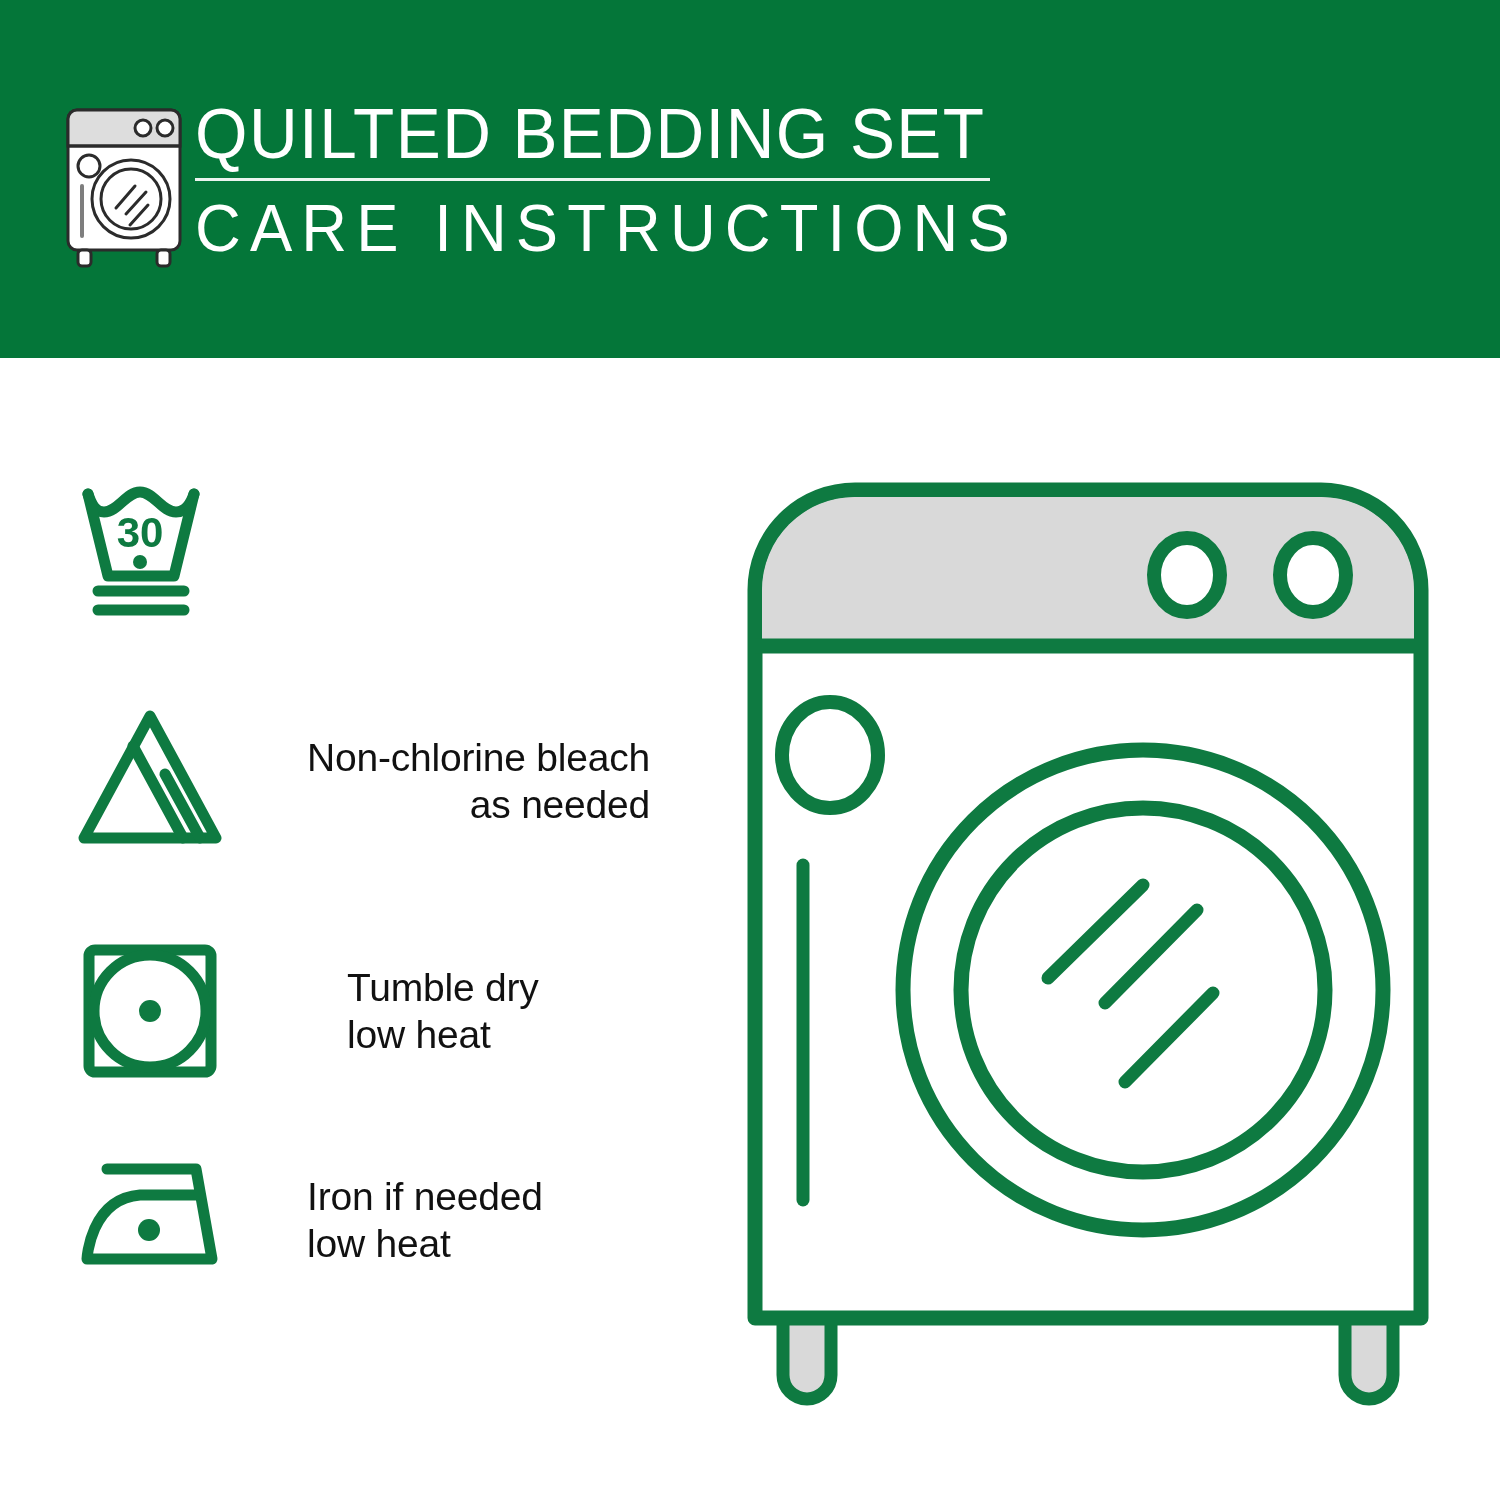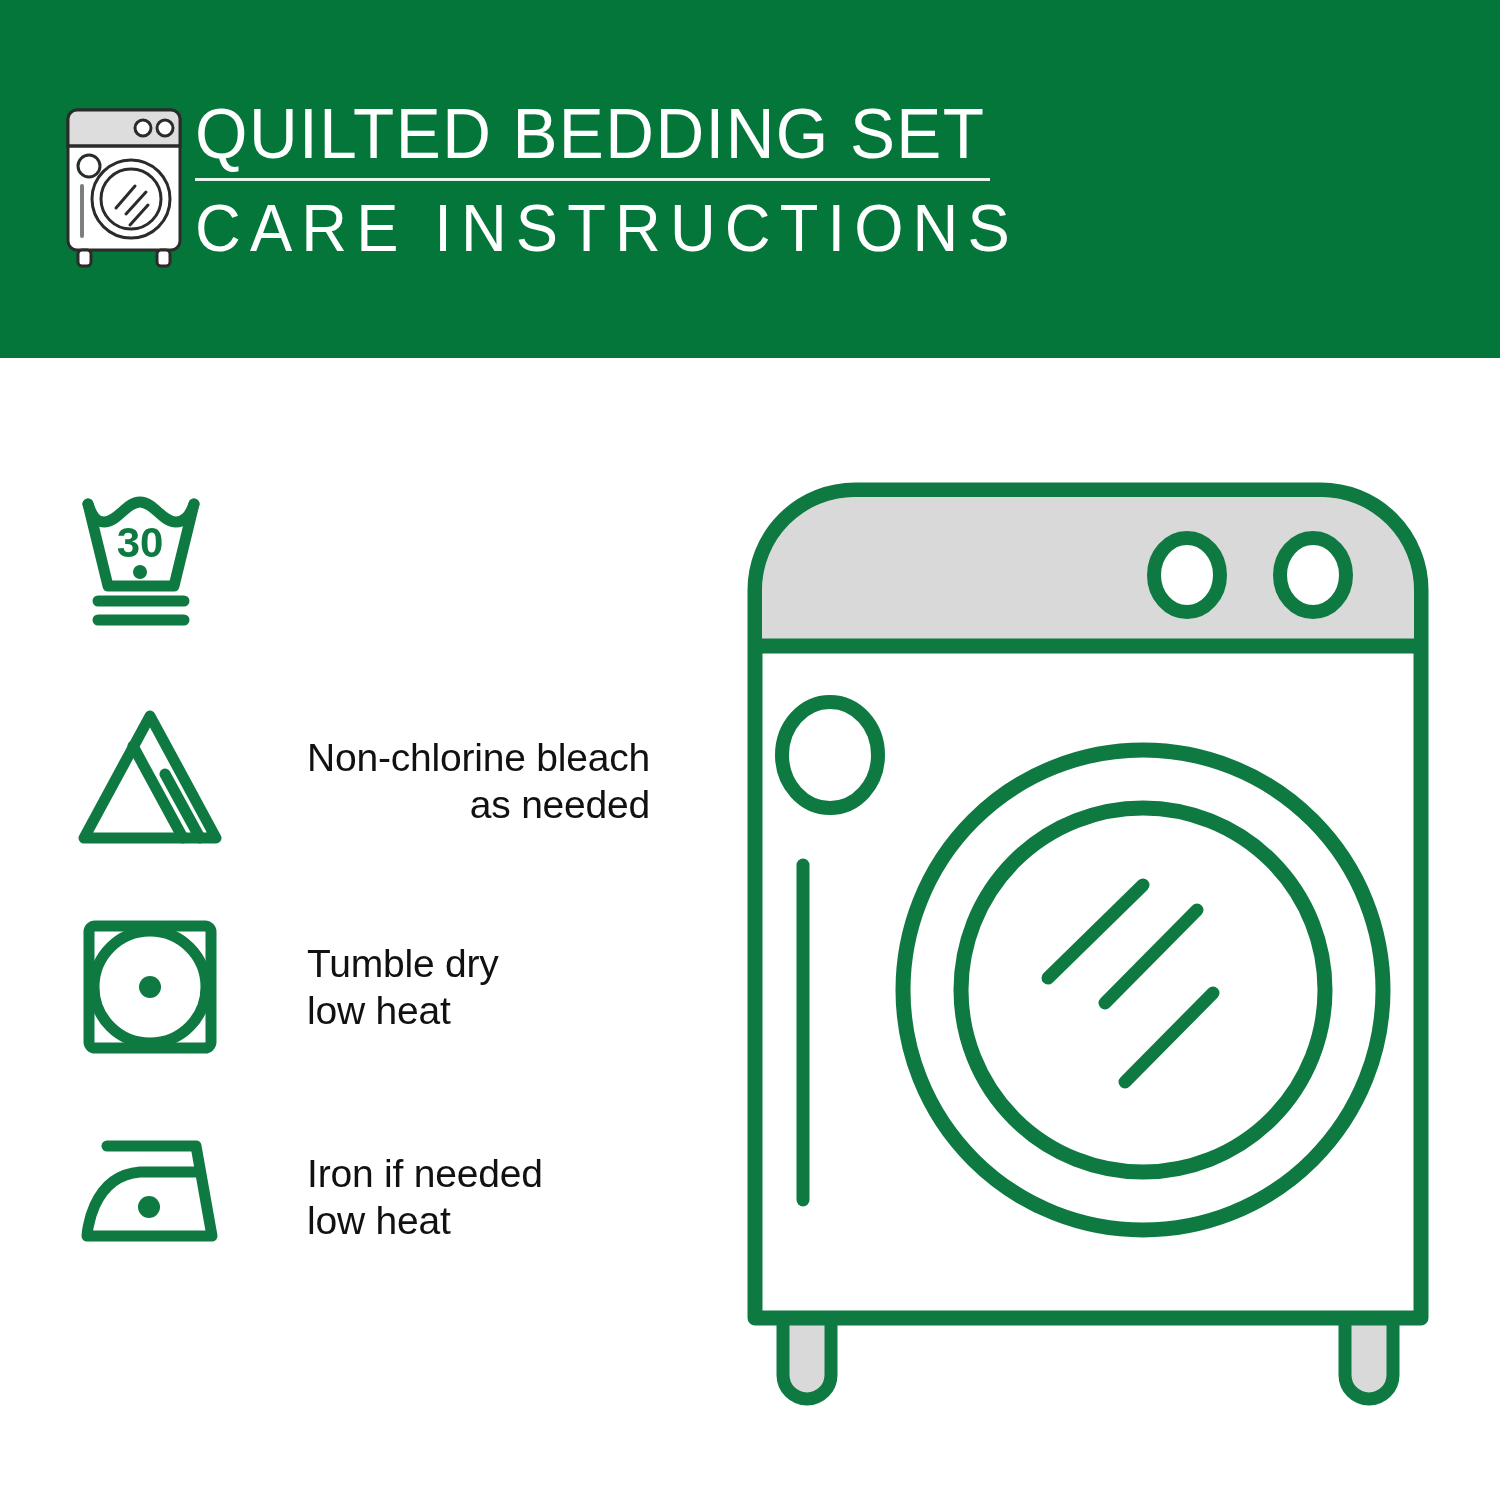--- a/index.html
+++ b/index.html
@@ -98,24 +98,24 @@
   .care-label {
     margin-left: 72px;
     color: #111111;
     font-size: 39px;
     line-height: 47px;
     font-weight: 400;
     letter-spacing: -0.2px;
     white-space: pre-line;
   }
 
-  #care-row-0 { top: 116px; flex-direction: column; }
+  #care-row-0 { top: 106px; flex-direction: column; }
   #care-row-1 { top: 340px; text-align: right; }
-  #care-row-2 { top: 546px; }
-  #care-row-3 { top: 756px; }
+  #care-row-2 { top: 570px; gap: 40px; }
+  #care-row-3 { top: 779px; }
 
   
   #washer-illustration {
     position: absolute;
     left: 735px;
     top: 470px;
     width: 740px;
     height: 960px;
   }
 </style>

